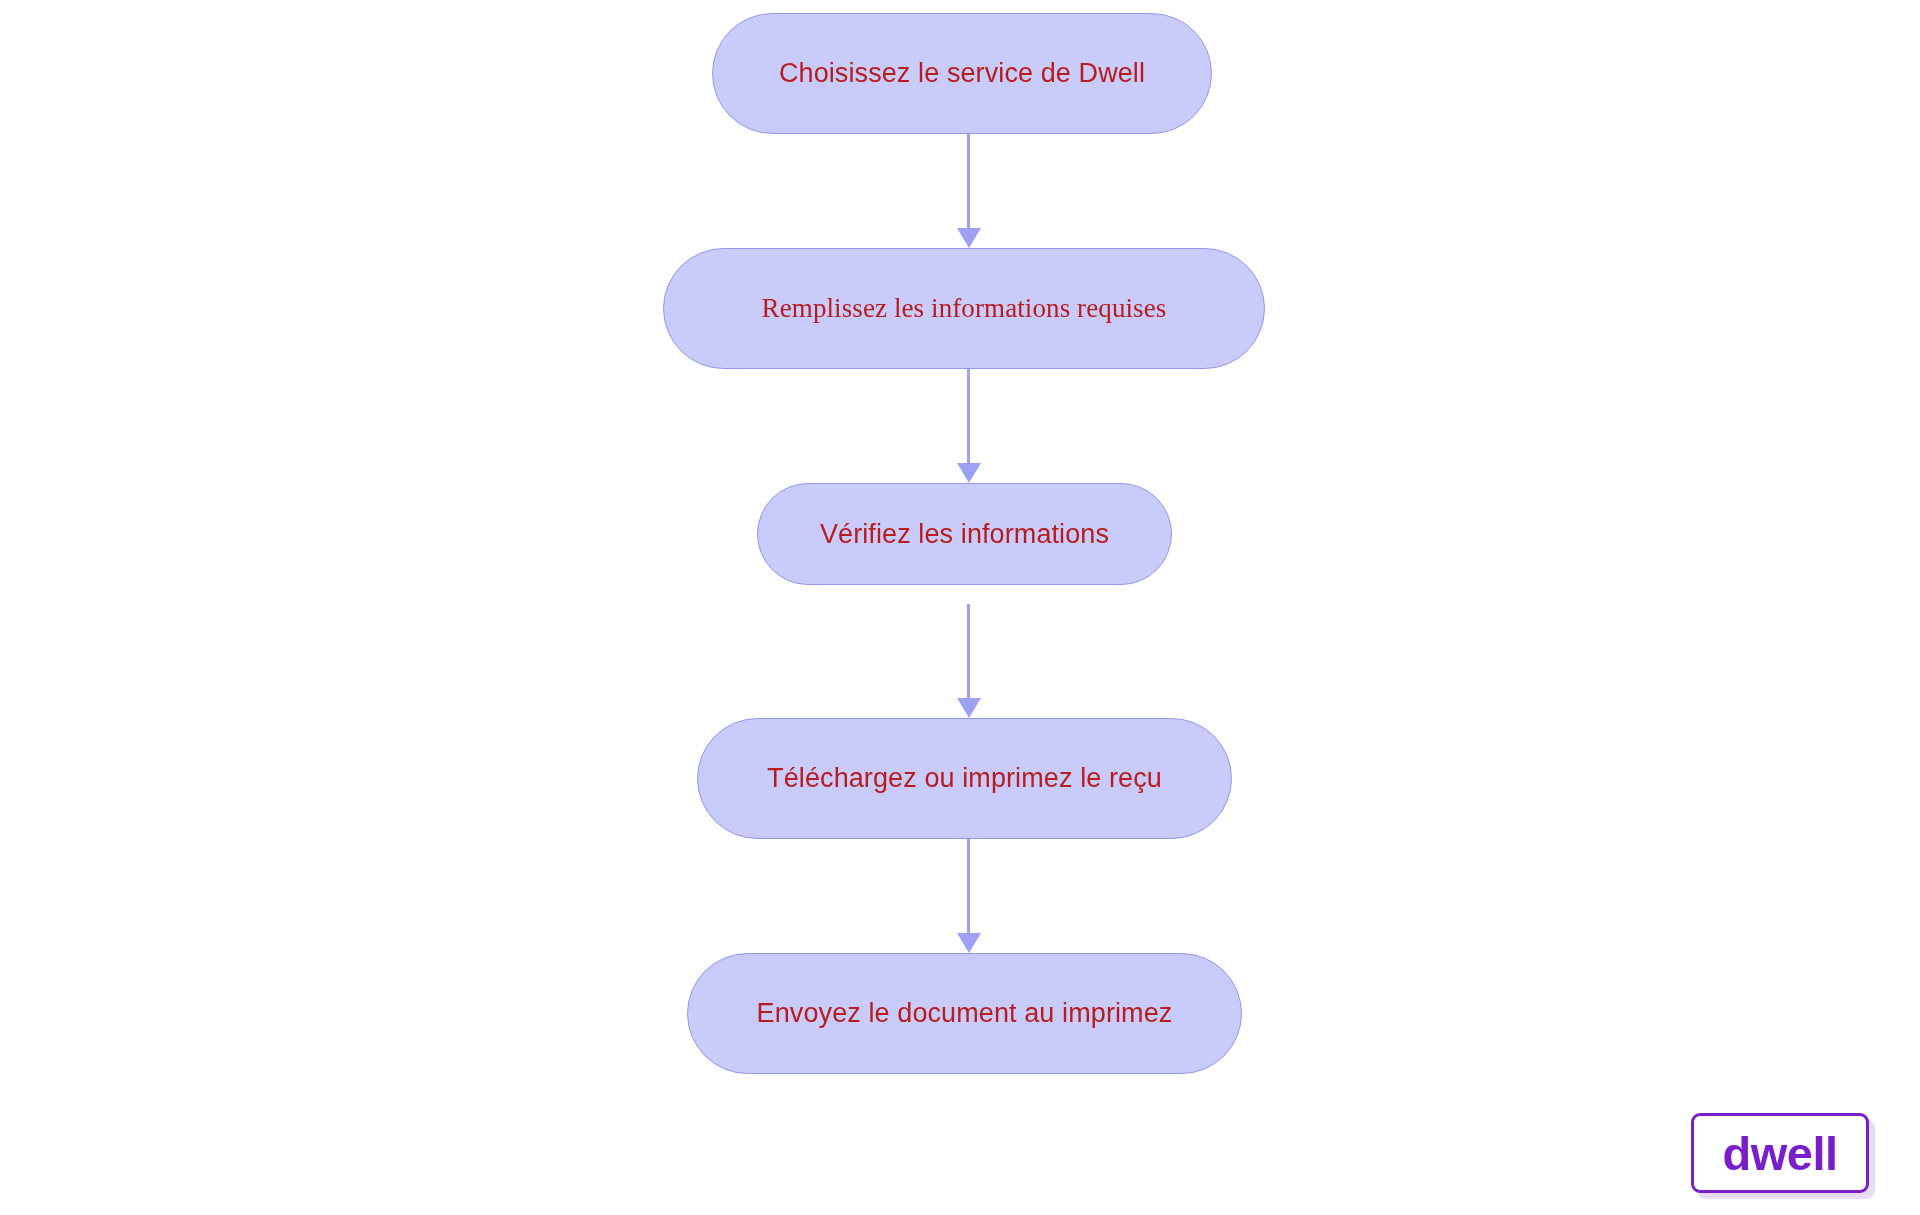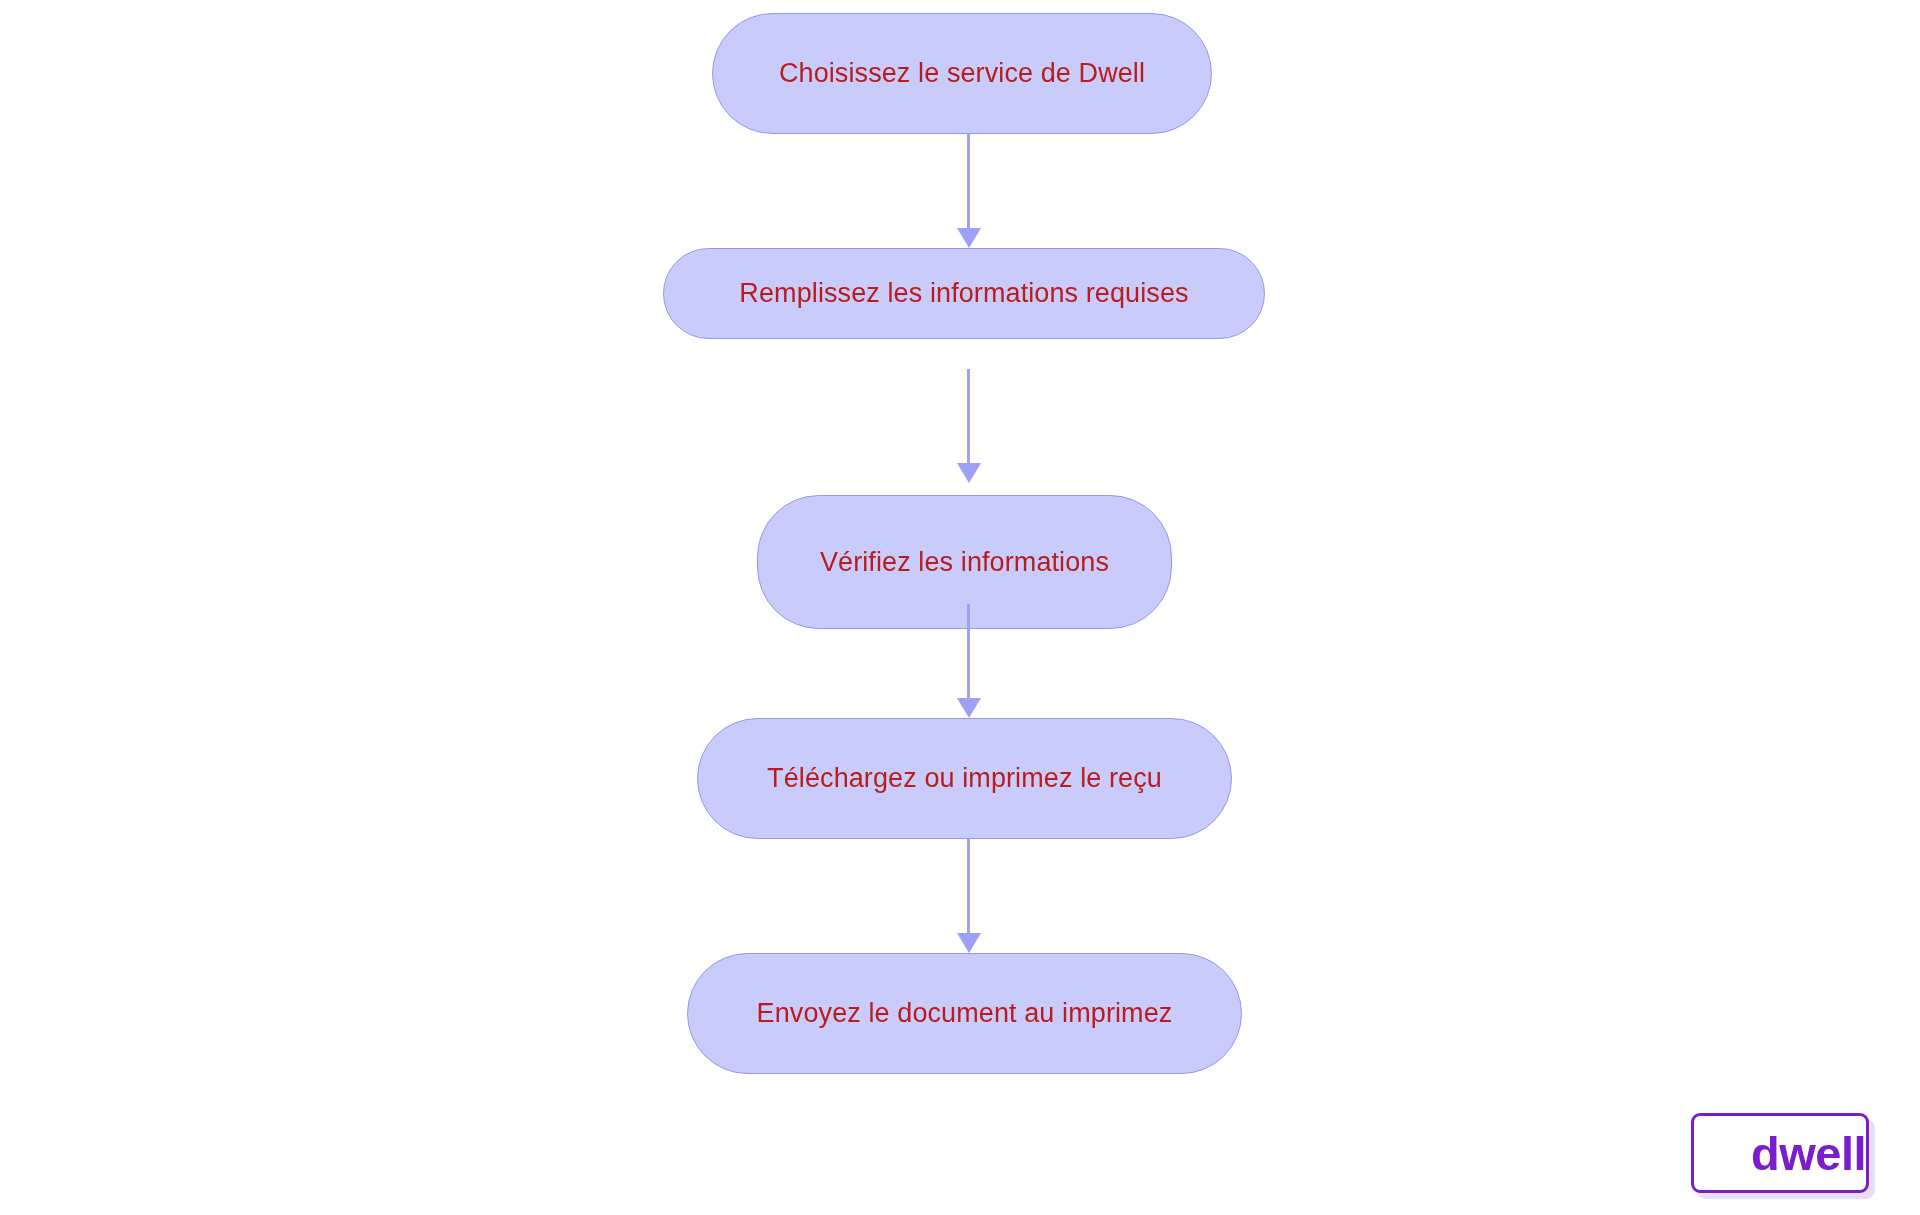--- a/index.html
+++ b/index.html
@@ -41,22 +41,22 @@
     line-height: 1;
   }
 
   .node-label {
     display: block;
     padding: 0 18px;
   }
 
   
   #node-1 { left: 712px;  top: 13px;   width: 500px; height: 121px; }
-  #node-2 { left: 663px;  top: 248px;  width: 602px; height: 91px; }
-  #node-3 { left: 757px;  top: 483px;  width: 415px; height: 134px; margin-top: 12px; }
+  #node-2 { left: 663px;  top: 248px;  width: 602px; height: 121px; font-family: Liberation Serif, serif; }
+  #node-3 { left: 757px;  top: 483px;  width: 415px; height: 102px; }
   #node-4 { left: 697px;  top: 718px;  width: 535px; height: 121px; }
   #node-5 { left: 687px;  top: 953px;  width: 555px; height: 121px; }
 
   
   .connector {
     position: absolute;
     left: 957px;
     width: 24px;
   }
   .connector .line {
@@ -92,21 +92,21 @@
     left: 1691px;
     top: 1113px;
     width: 178px;
     height: 80px;
     box-sizing: border-box;
     background: #ffffff;
     border: 3px solid #7a1ecb;
     border-radius: 9px;
     display: flex;
     align-items: center;
-    justify-content: flex-end;
+    justify-content: center;
     box-shadow: 6px 6px 0 0 #e7ddf7;
   }
   #brand-logo .brand-text {
     color: #7a1ecb;
     font-size: 47px;
     font-weight: 700;
     letter-spacing: -0.5px;
     line-height: 1;
   }
 </style>

